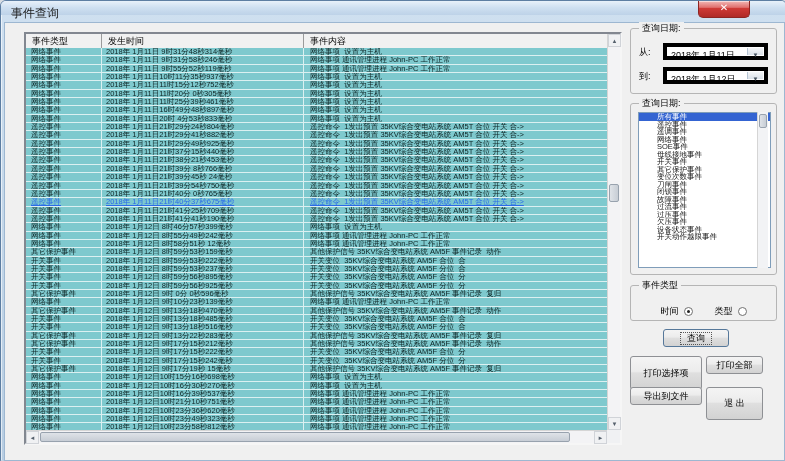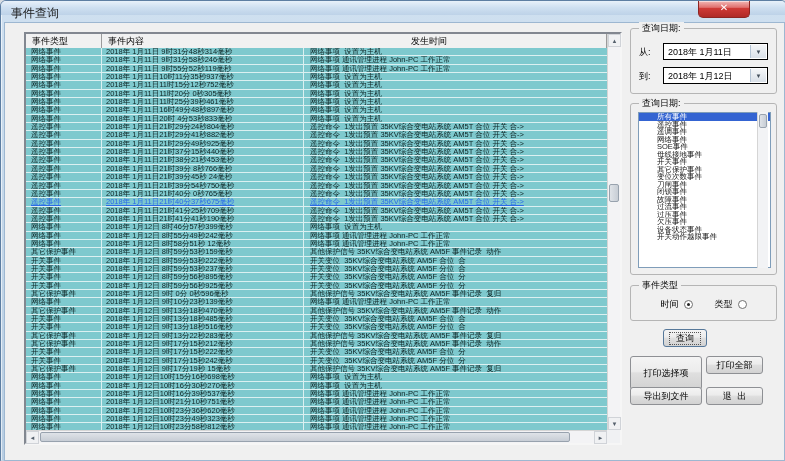--- a/index.html
+++ b/index.html
@@ -37,21 +37,21 @@
     text-align:center;line-height:13px;border:1px solid #d0d3d8;box-sizing:border-box;}
   .sb-thumb{position:absolute;background:linear-gradient(90deg,#dfe3e8,#c7cdd5);border:1px solid #98a2ae;border-radius:2px;box-sizing:border-box;}
   .hscroll .sb-thumb{background:linear-gradient(#dfe3e8,#c7cdd5);}
   .sb-corner{position:absolute;right:0;bottom:0;width:13px;height:13px;background:#f0f1f3;}
 
   
   .group{position:absolute;border:1px solid #b5b5b5;border-radius:3px;background:#f0f0f0;box-sizing:border-box;}
   .group-label{position:absolute;top:-7px;left:8px;background:#f0f0f0;padding:0 3px;font-size:9px;color:#000;white-space:pre;}
   .combo-row{position:absolute;left:8px;right:8px;height:17px;font-size:9px;}
   .combo-label{position:absolute;left:0;top:3px;white-space:pre;}
-  .combo{position:absolute;left:24px;right:0;top:0;height:17px;background:#fff;border:1px solid #000000;box-sizing:border-box;}
+  .combo{position:absolute;left:24px;right:0;top:0;height:17px;background:#fff;border:4px solid #000000;box-sizing:border-box;}
   .combo-value{position:absolute;left:4px;top:2px;font-size:9px;white-space:pre;}
   .combo-arrow{position:absolute;right:1px;top:1px;bottom:1px;width:15px;background:linear-gradient(#f4f6f8,#d9e0e8);
     border-left:1px solid #b5c4d4;color:#44505c;font-size:6px;text-align:center;line-height:14px;}
   .listbox{position:absolute;background:#fff;border:1px solid #7f9db9;box-sizing:border-box;overflow:hidden;}
   .litem{height:7.5px;line-height:7.6px;font-size:7.5px;padding-left:18px;white-space:pre;overflow:hidden;color:#111;}
   .litem.selected{background:#3464d2;color:#fff;}
   .list-scroll{position:absolute;top:0;right:0;bottom:0;width:11px;background:#f2f3f5;border-left:1px solid #d5d5d5;box-sizing:border-box;}
   .radio-row{position:absolute;left:0;right:0;display:flex;justify-content:center;gap:22px;font-size:9px;}
   .radio-wrap{display:flex;align-items:center;gap:5px;}
   .radio{width:9px;height:9px;border-radius:50%;background:#fff;border:1px solid #707070;box-sizing:border-box;position:relative;}
@@ -76,22 +76,22 @@
     <div class="close-btn">
       <span>✕</span>
     </div>
   </div>
 
   <div class="client">
 
     <div class="table-frame">
       <div class="thead">
         <div class="hcell c0">事件类型</div>
+        <div class="hcell c1">发生时间</div>
         <div class="hcell c2">事件内容</div>
-        <div class="hcell c1">发生时间</div>
       </div>
       <div class="tbody">
           <div class="trow">
             <span class="tcell c0">网络事件</span>
             <span class="tcell c1">2018年 1月11日 9时31分48秒314毫秒</span>
             <span class="tcell c2">网络事项  设置为主机</span>
           </div>
           <div class="trow">
             <span class="tcell c0">网络事件</span>
             <span class="tcell c1">2018年 1月11日 9时31分58秒246毫秒</span>
@@ -371,35 +371,35 @@
           <div class="litem">设备状态事件</div>
           <div class="litem">开关动作越限事件</div>
         </div>
       <div class="list-scroll" style="right:8px;top:8px;height:156px;">
         <div class="sb-thumb" style="left:1px;right:1px;top:2px;height:14px;"></div>
       </div>
     </div>
 
     <div class="group" style="left:625px;top:262px;width:147px;height:36px;">
       <span class="group-label">事件类型</span>
-      <div class="radio-row" style="top:12px;">
+      <div class="radio-row" style="top:19px;">
           <span class="radio-wrap">
             <span>时间</span>
             <span class="radio on"></span>
           </span>
           <span class="radio-wrap">
             <span>类型</span>
             <span class="radio"></span>
           </span>
         </div>
     </div>
 
-    <div class="btn default" style="left:658px;top:306px;width:44px;height:18px;">
+    <div class="btn default" style="left:658px;top:306px;width:66px;height:18px;">
       <span class="focus-inner">查询</span>
     </div>
     <div class="btn" style="left:625px;top:333px;width:72px;height:34px;">打印选择项</div>
     <div class="btn" style="left:701px;top:333px;width:57px;height:18px;">打印全部</div>
     <div class="btn" style="left:625px;top:364px;width:72px;height:18px;">导出到文件</div>
-    <div class="btn" style="left:701px;top:364px;width:57px;height:18px;font-family:Liberation Mono, monospace;">退 出</div>
+    <div class="btn" style="left:701px;top:364px;width:57px;height:33px;">退 出</div>
 
 
   </div>
 </div>
 
 </body></html>

